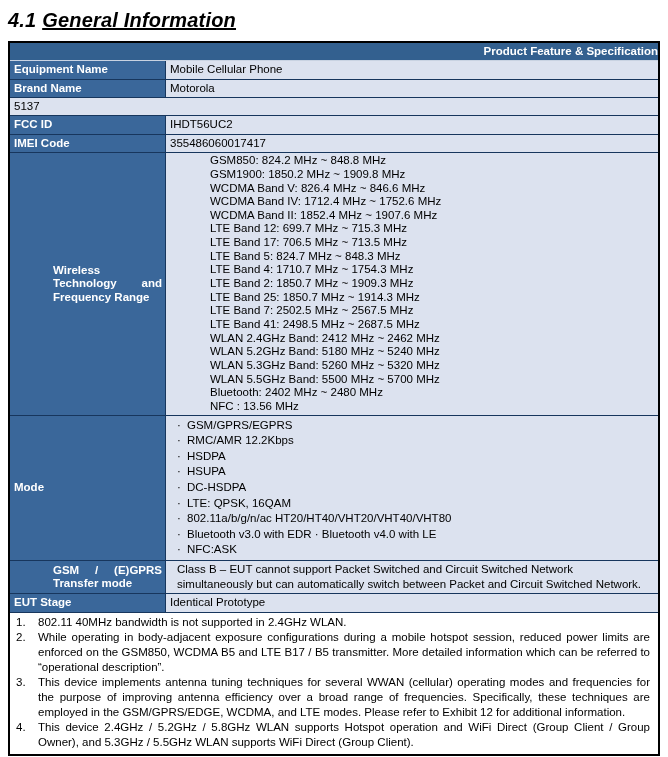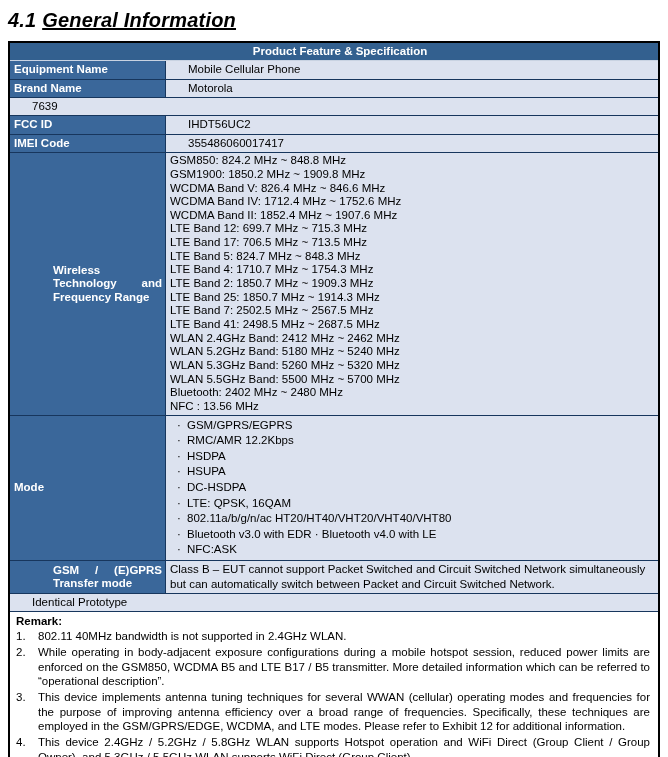--- a/index.html
+++ b/index.html
@@ -23,42 +23,42 @@
     font-size:20px;font-weight:bold;font-style:italic;
     margin:3px 0 9px 0;letter-spacing:0.2px;
   }
   .heading .u{text-decoration:underline;}
   .spec-table{
     width:652px;border:2px solid var(--outer-border);
     background:var(--value-bg);
   }
   .thead{
     background:var(--header-bg);color:var(--text-on-blue);
-    font-weight:bold;font-size:11.5px;text-align:center;
+    font-weight:bold;font-size:11.5px;text-align:right;
     padding:2px 0 3px 12px;border-bottom:1px solid #C9D3E2;
   }
   .trow{display:flex;border-bottom:1px solid var(--border-color);}
   .lbl{
     width:156px;min-width:156px;background:var(--label-bg);
     color:var(--text-on-blue);font-weight:bold;font-size:11.5px;
     padding:2px 3px 2px 4px;border-right:1px solid var(--border-color);
     display:flex;align-items:center;line-height:13.5px;
   }
   .lbl > span{width:100%;}
   .lbl .j{text-align:justify;margin-left:39px;}
   .val{
     flex:1;background:var(--value-bg);font-size:11.5px;
-    padding:2px 22px;line-height:13.2px;
+    padding:2px 4px;line-height:13.2px;
   }
   .val-wireless{padding:1px 4px;}
-  .val-wireless .line{line-height:13.65px;white-space:nowrap;}
+  .val-wireless .line{line-height:13.65px;white-space:nowrap;margin-left:40px;}
   .val-mode{padding:2px 11px;}
   .val-mode .line{line-height:15.6px;white-space:nowrap;}
   .val-mode .bullet{display:inline-block;width:10px;text-align:left;}
-  .val-gsm{line-height:15px;padding:1px 4px;}
+  .val-gsm{line-height:15px;padding:1px 11px;}
   .remark{
     background:#fff;font-size:11.5px;padding:2px 6px 3px 4px;
   }
   .remark-title{font-weight:bold;line-height:15px;padding-left:2px;}
   .remark-item{display:flex;line-height:14.7px;margin-bottom:1px;}
   .remark-item .num{width:24px;min-width:24px;padding-left:2px;}
   .remark-item .txt{flex:1;text-align:justify;padding-right:2px;}
 </style>
 </head>
 <body>
@@ -81,21 +81,21 @@
           </div>
           <div class="val">Mobile Cellular Phone</div>
         </div>
         <div class="trow">
           <div class="lbl">
             <span>Brand Name</span>
           </div>
           <div class="val">Motorola</div>
         </div>
         <div class="trow">
-          <div class="val">7639</div>
+          <div class="val">5137</div>
         </div>
         <div class="trow">
           <div class="lbl">
             <span>FCC ID</span>
           </div>
           <div class="val">IHDT56UC2</div>
         </div>
         <div class="trow">
           <div class="lbl">
             <span>IMEI Code</span>
@@ -149,25 +149,27 @@
     </div>
 
     <div class="trow">
       <div class="lbl">
         <span class="j">GSM / (E)GPRS Transfer mode</span>
       </div>
       <div class="val val-gsm">Class B – EUT cannot support Packet Switched and Circuit Switched Network simultaneously but can automatically switch between Packet and Circuit Switched Network.</div>
     </div>
 
     <div class="trow">
+      <div class="lbl">
+        <span>EUT Stage</span>
+      </div>
       <div class="val">Identical Prototype</div>
     </div>
 
     <div class="remark">
-      <div class="remark-title">Remark:</div>
       <div>
           <div class="remark-item">
             <span class="num">1.</span>
             <span class="txt">802.11 40MHz bandwidth is not supported in 2.4GHz WLAN.</span>
           </div>
           <div class="remark-item">
             <span class="num">2.</span>
             <span class="txt">While operating in body-adjacent exposure configurations during a mobile hotspot session, reduced power limits are enforced on the GSM850, WCDMA B5 and LTE B17 / B5 transmitter. More detailed information which can be referred to “operational description”.</span>
           </div>
           <div class="remark-item">

